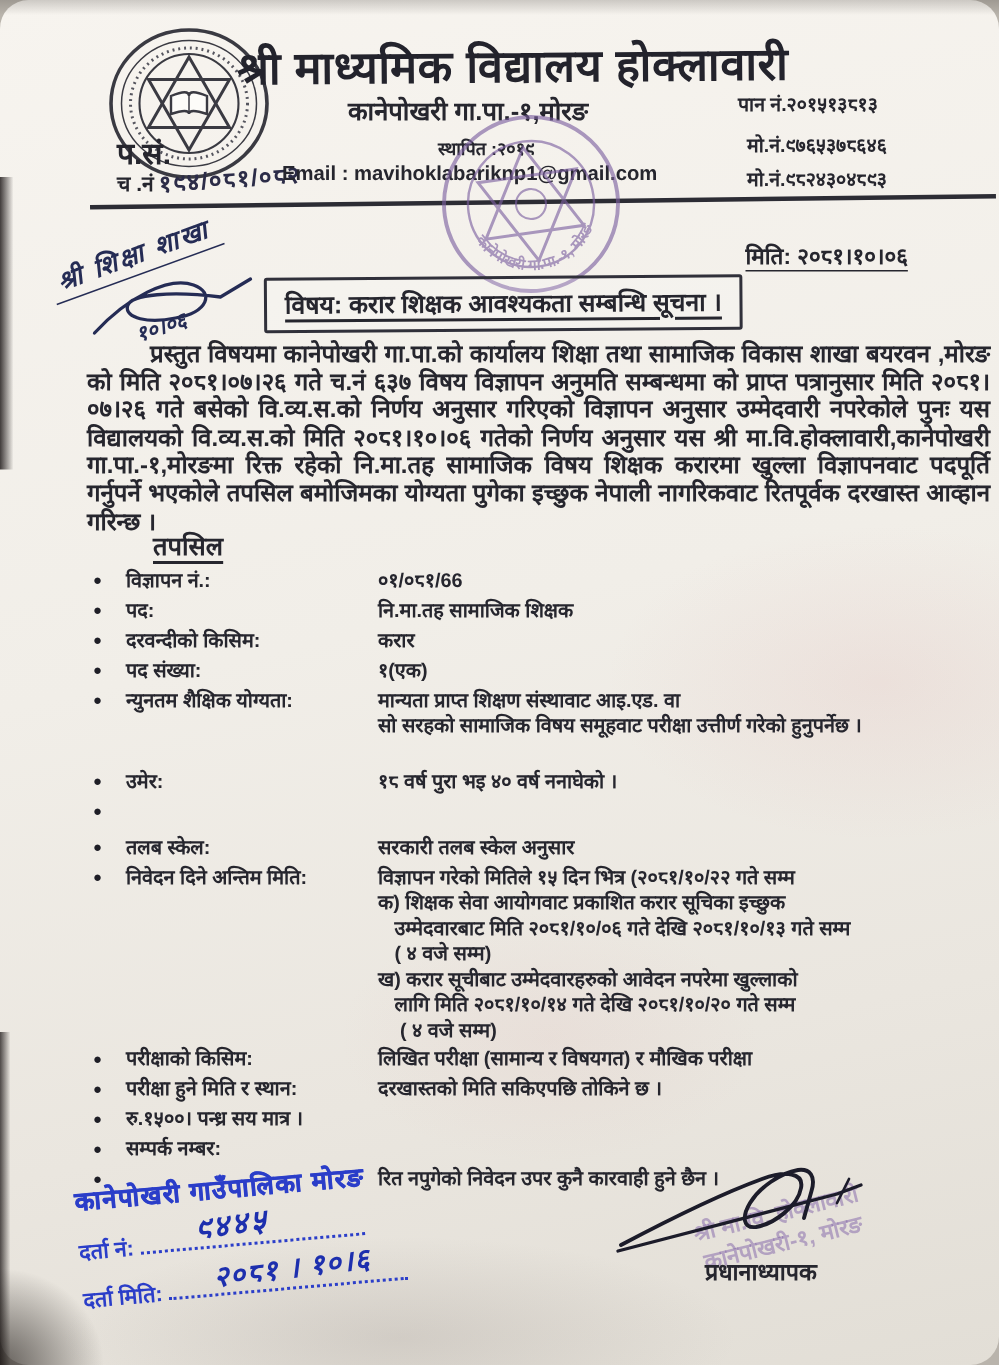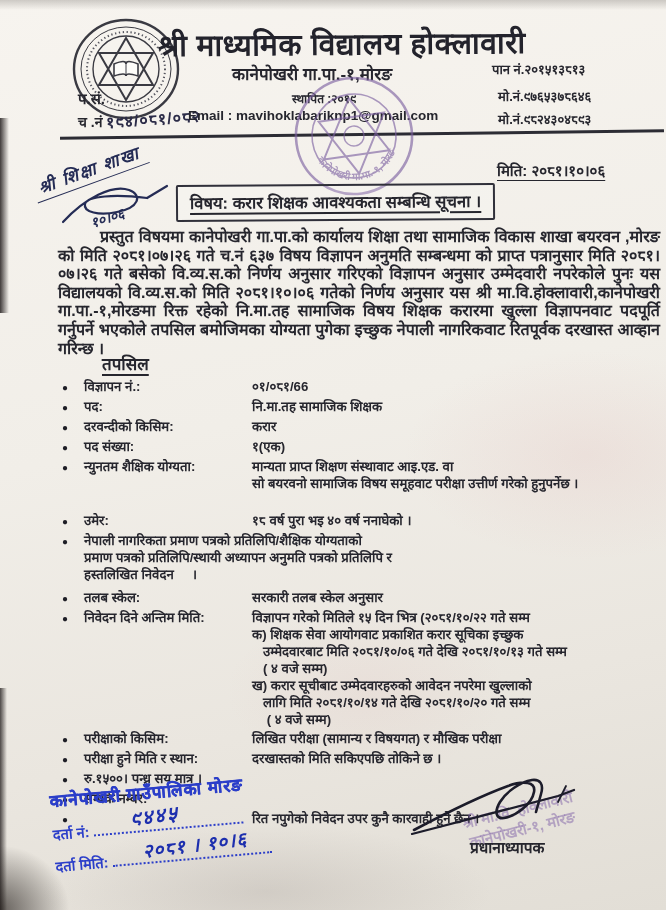--- a/index.html
+++ b/index.html
@@ -9,38 +9,39 @@
     background:#b9b4ac;
   }
   #paper{
     position:relative;width:666px;height:910px;
     background:
       radial-gradient(ellipse 260px 150px at 88% 50%, rgba(219,166,166,.16), transparent 70%),
       radial-gradient(ellipse 200px 120px at 55% 76%, rgba(216,170,170,.13), transparent 70%),
       radial-gradient(ellipse 300px 90px at 40% 98%, rgba(120,110,105,.18), transparent 75%),
       linear-gradient(168deg,#f7f4ef 0%,#f1eee8 45%,#eae6df 75%,#e2ded6 100%);
     color:#26262e;
+    border-radius:19px;
   }
   
   .edge{position:absolute;pointer-events:none;}
   .edge-left-top{left:0;top:118px;width:9px;height:195px;background:linear-gradient(90deg,rgba(25,20,20,.82),rgba(25,20,20,0));}
   .edge-left-bot{left:0;top:688px;width:7px;height:222px;background:linear-gradient(90deg,rgba(25,20,20,.75),rgba(25,20,20,0));}
   .edge-corner{left:0;top:845px;width:70px;height:65px;background:radial-gradient(ellipse at 0% 100%,rgba(30,25,22,.65),transparent 70%);}
   .edge-top{left:0;top:0;width:666px;height:10px;background:linear-gradient(180deg,rgba(80,75,70,.25),transparent);}
 
   .abs{position:absolute;}
 
   
   .school-name{left:158px;top:22px;width:505px;font-size:30px;font-weight:bold;letter-spacing:.5px;color:#23232c;transform:rotate(-.5deg);}
   .addr{left:232px;top:62px;font-size:17px;font-weight:bold;}
   .estd{left:292px;top:90px;font-size:12px;font-weight:bold;}
   .pan{left:492px;top:60px;font-size:13px;font-weight:bold;}
   .mob1{left:498px;top:87px;font-size:13px;font-weight:bold;}
   .mob2{left:498px;top:110px;font-size:13px;font-weight:bold;}
-  .ps{left:78px;top:88px;font-size:15px;font-weight:bold;}
+  .ps{left:78px;top:88px;font-size:20px;font-weight:bold;}
   .chrow{left:78px;top:110px;font-size:14px;font-weight:bold;white-space:nowrap;}
   .ch-hand{display:inline-block;font-size:16px;color:#2c2c48;transform:rotate(-4deg) translateY(-2px);font-weight:600;letter-spacing:1px;}
   .email{left:188px;top:108px;font-size:13.5px;font-weight:bold;}
   .hr{left:60px;top:133px;width:604px;height:3px;background:#2c2c34;transform:rotate(-.7deg);}
 
   
   .hand{color:#252c55;font-style:italic;}
   .note{left:30px;top:158px;font-size:17px;transform:rotate(-20deg);letter-spacing:2px;font-weight:600;border-bottom:1.5px solid #252c55;padding:0 6px 2px;}
   .note-date{left:90px;top:208px;font-size:14px;transform:rotate(-18deg);font-weight:600;}
 
@@ -166,32 +167,29 @@
     </div>
     <div class="drow">
       <span class="bullet">●</span>
       <span class="dlabel">पद संख्या:</span>
       <span class="dvalue">१(एक)</span>
     </div>
     <div class="drow">
       <span class="bullet">●</span>
       <span class="dlabel">न्युनतम शैक्षिक योग्यता:</span>
       <span class="dvalue">मान्यता प्राप्त शिक्षण संस्थावाट आइ.एड. वा
-सो बयरवनो सामाजिक विषय समूहवाट परीक्षा  उत्तीर्ण गरेको हुनुपर्नेछ ।</span>
+सो सरहको सामाजिक विषय समूहवाट परीक्षा  उत्तीर्ण गरेको हुनुपर्नेछ ।</span>
     </div>
     <div class="drow gap-top">
       <span class="bullet">●</span>
       <span class="dlabel">उमेर:</span>
       <span class="dvalue">१८ वर्ष पुरा भइ ४० वर्ष ननाघेको ।</span>
     </div>
     <div class="drow">
       <span class="bullet">●</span>
-      <span class="dvalue">नेपाली नागरिकता प्रमाण पत्रको प्रतिलिपि/शैक्षिक योग्यताको
-प्रमाण पत्रको प्रतिलिपि/स्थायी अध्यापन अनुमति पत्रको प्रतिलिपि र
-हस्तलिखित निवेदन&nbsp;&nbsp;&nbsp;&nbsp;&nbsp;।</span>
     </div>
     <div class="drow gap-sm">
       <span class="bullet">●</span>
       <span class="dlabel">तलब स्केल:</span>
       <span class="dvalue">सरकारी तलब स्केल अनुसार</span>
     </div>
     <div class="drow">
       <span class="bullet">●</span>
       <span class="dlabel">निवेदन दिने अन्तिम मिति:</span>
       <span class="dvalue">विज्ञापन गरेको मितिले १५ दिन भित्र (२०८१/१०/२२ गते सम्म

